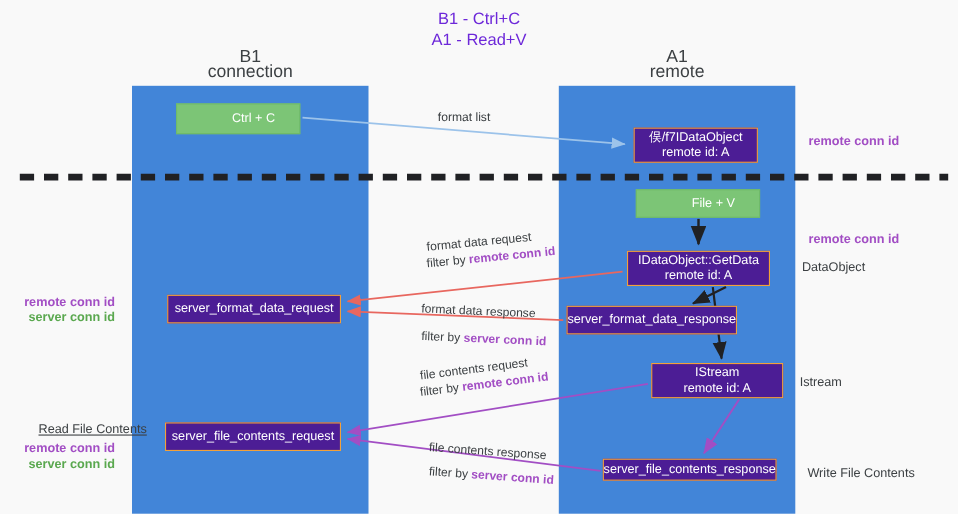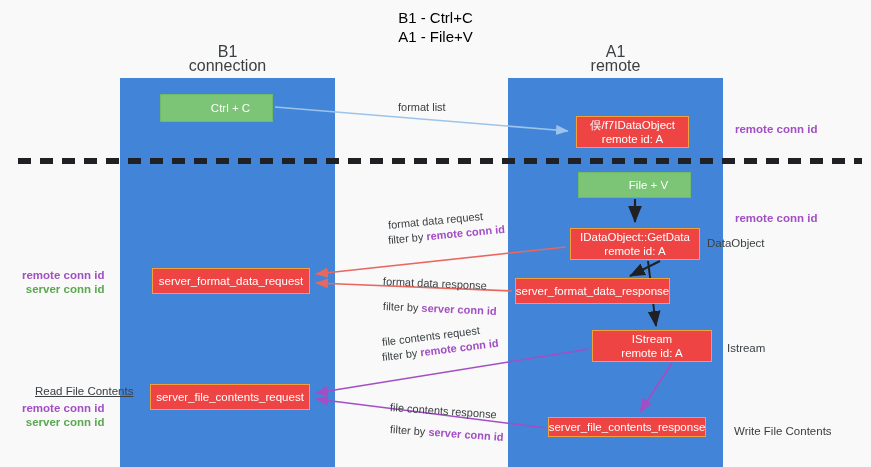--- a/index.html
+++ b/index.html
@@ -10,21 +10,21 @@
     position:relative;
     overflow:hidden;
     color:#3c4043;
   }
   #stage{position:absolute;left:0;top:0;width:871px;height:467px;}
   .abs{position:absolute;}
 
   
   .title{
     position:absolute;left:0;top:8px;width:871px;
-    text-align:center;font-size:15px;line-height:19px;color:#000000;
+    text-align:center;font-size:15px;line-height:19px;color:#6d28d9;
   }
 
   
   .lane{position:absolute;background:#4285d8;}
   .lane-b1{left:120px;top:78px;width:215px;height:389px;}
   .lane-a1{left:508px;top:78px;width:215px;height:389px;}
 
   .lane-head{
     position:absolute;text-align:center;font-size:16px;line-height:14px;color:#3c4043;
   }
@@ -32,42 +32,42 @@
   .lane-head-a1{left:508px;top:45px;width:215px;}
 
   
   .box{
     position:absolute;box-sizing:border-box;
     display:flex;align-items:center;justify-content:center;
     flex-direction:column;
     text-align:center;
     color:#ffffff;font-size:11.5px;line-height:14px;
   }
-  .box.orange{background:#ef4444;border:1px solid #f2a13a;align-items:center;}
+  .box.orange{background:#4c1d95;border:1px solid #f2a13a;align-items:center;}
   .box.green{background:#7cc576;border:1px solid #6fba69;padding-left:28px;}
 
   .b-ctrlc{left:160px;top:94px;width:113px;height:28px;}
   .b-idataobject{left:576px;top:116px;width:113px;height:32px;}
   .b-ctrlv{left:578px;top:172px;width:113px;height:26px;}
   .b-getdata{left:570px;top:228px;width:130px;height:32px;}
   .b-sfdreq{left:152px;top:268px;width:158px;height:26px;}
   .b-sfdresp{left:515px;top:278px;width:155px;height:26px;}
   .b-istream{left:592px;top:330px;width:120px;height:32px;}
   .b-sfcreq{left:150px;top:384px;width:160px;height:26px;}
   .b-sfcresp{left:548px;top:417px;width:158px;height:20px;}
 
   
   .ann{position:absolute;font-size:11.5px;line-height:14px;font-weight:bold;white-space:nowrap;}
   .ann.plain{font-weight:normal;color:#3c4043;}
   .c-purple{color:#a24ec4;}
   .c-green{color:#5aa84f;}
 
   .a-remote1{left:735px;top:122px;}
   .a-remote2{left:735px;top:211px;}
-  .a-dataobject{left:707px;top:236px;text-align:right;}
+  .a-dataobject{left:729px;top:236px;text-align:right;}
   .a-istream{left:727px;top:341px;}
   .a-write{left:734px;top:424px;}
   .a-left-pair{left:22px;top:268px;text-align:right;}
   .a-read{left:35px;top:384px;text-decoration:underline;}
   .a-left-pair2{left:22px;top:401px;text-align:right;}
 
   
   .elabel{position:absolute;font-size:11px;line-height:14px;white-space:nowrap;color:#3c4043;}
   .elabel b{font-weight:bold;}
 
@@ -83,21 +83,21 @@
 
   svg.overlay{position:absolute;left:0;top:0;width:871px;height:467px;pointer-events:none;}
 </style>
 </head>
 <body>
 
 <div id="stage">
 
   <div class="title">
     <div>B1 - Ctrl+C</div>
-    <div>A1 - File+V</div>
+    <div>A1 - Read+V</div>
   </div>
 
   <div class="lane-head lane-head-b1">
     <div>B1</div>
     <div>connection</div>
   </div>
   <div class="lane-head lane-head-a1">
     <div>A1</div>
     <div>remote</div>
   </div>

